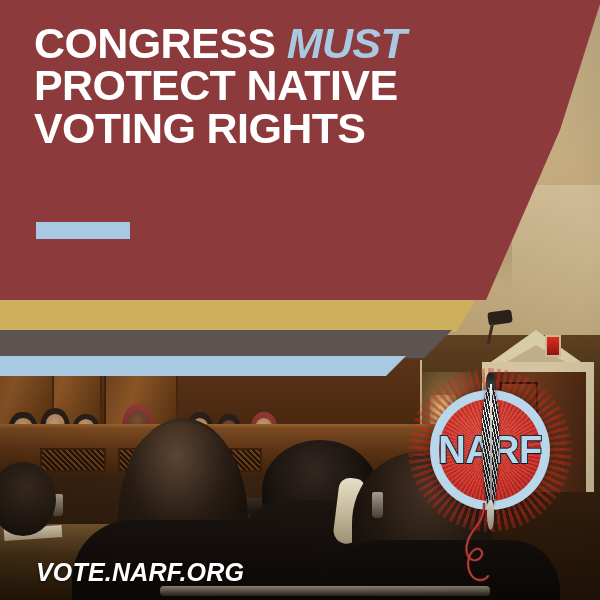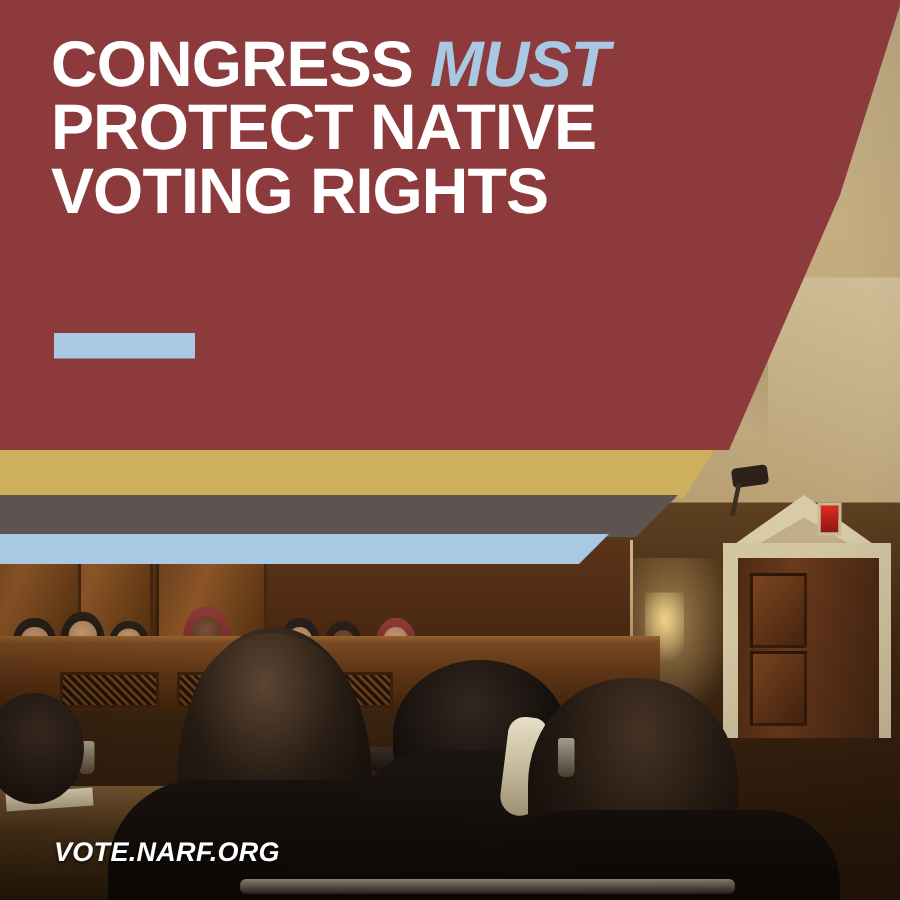--- a/index.html
+++ b/index.html
@@ -286,21 +286,21 @@
   }
   .rule {
     position: absolute; left: 36px; top: 222px;
     width: 94px; height: 17px;
     background: #a9c9e2;
   }
 
   
   .url {
     position: absolute; left: 36px; top: 558px;
-    font-size: 18px;
+    font-size: 25px;
     font-weight: bold;
     font-style: italic;
     letter-spacing: 0.2px;
     color: #ffffff;
     text-shadow: 0 1px 3px rgba(0,0,0,0.65);
   }
 
   
   .logo {
     position: absolute; left: 424px; top: 384px;
@@ -472,14 +472,34 @@
 
   <div class="headline">
     <span class="hl-line"><span>CONGRESS </span><span class="em">MUST</span></span>
     <span class="hl-line">PROTECT NATIVE</span>
     <span class="hl-line">VOTING RIGHTS</span>
   </div>
   <div class="rule"></div>
 
   <div class="url">VOTE.NARF.ORG</div>
 
+  <div class="logo">
+    <div class="logo-rays"></div>
+    <div class="logo-ring"></div>
+    <div class="logo-disc">
+      <div class="disc-rays"></div>
+    </div>
+    <div class="logo-text">NARF</div>
+
+    <div class="feather">
+      <div class="feather-tip"></div>
+      <div class="feather-vane"></div>
+      <div class="feather-shaft"></div>
+      <div class="feather-quill"></div>
+    </div>
+
+    <svg class="cord" viewBox="0 0 46 84">
+      <path d="M30 2 C31 22 16 26 13 42 C10 56 20 62 26 56 C31 51 26 44 20 48 C13 53 12 66 18 74 C22 79 30 80 34 74" fill="none" stroke="#8e2420" stroke-width="2.6" stroke-linecap="round"></path>
+      <path d="M30 2 C31 22 16 26 13 42 C10 56 20 62 26 56 C31 51 26 44 20 48 C13 53 12 66 18 74 C22 79 30 80 34 74" fill="none" stroke="#c4574a" stroke-width="0.9" stroke-linecap="round"></path>
+    </svg>
+  </div>
 
 </div>
 
 </body></html>

